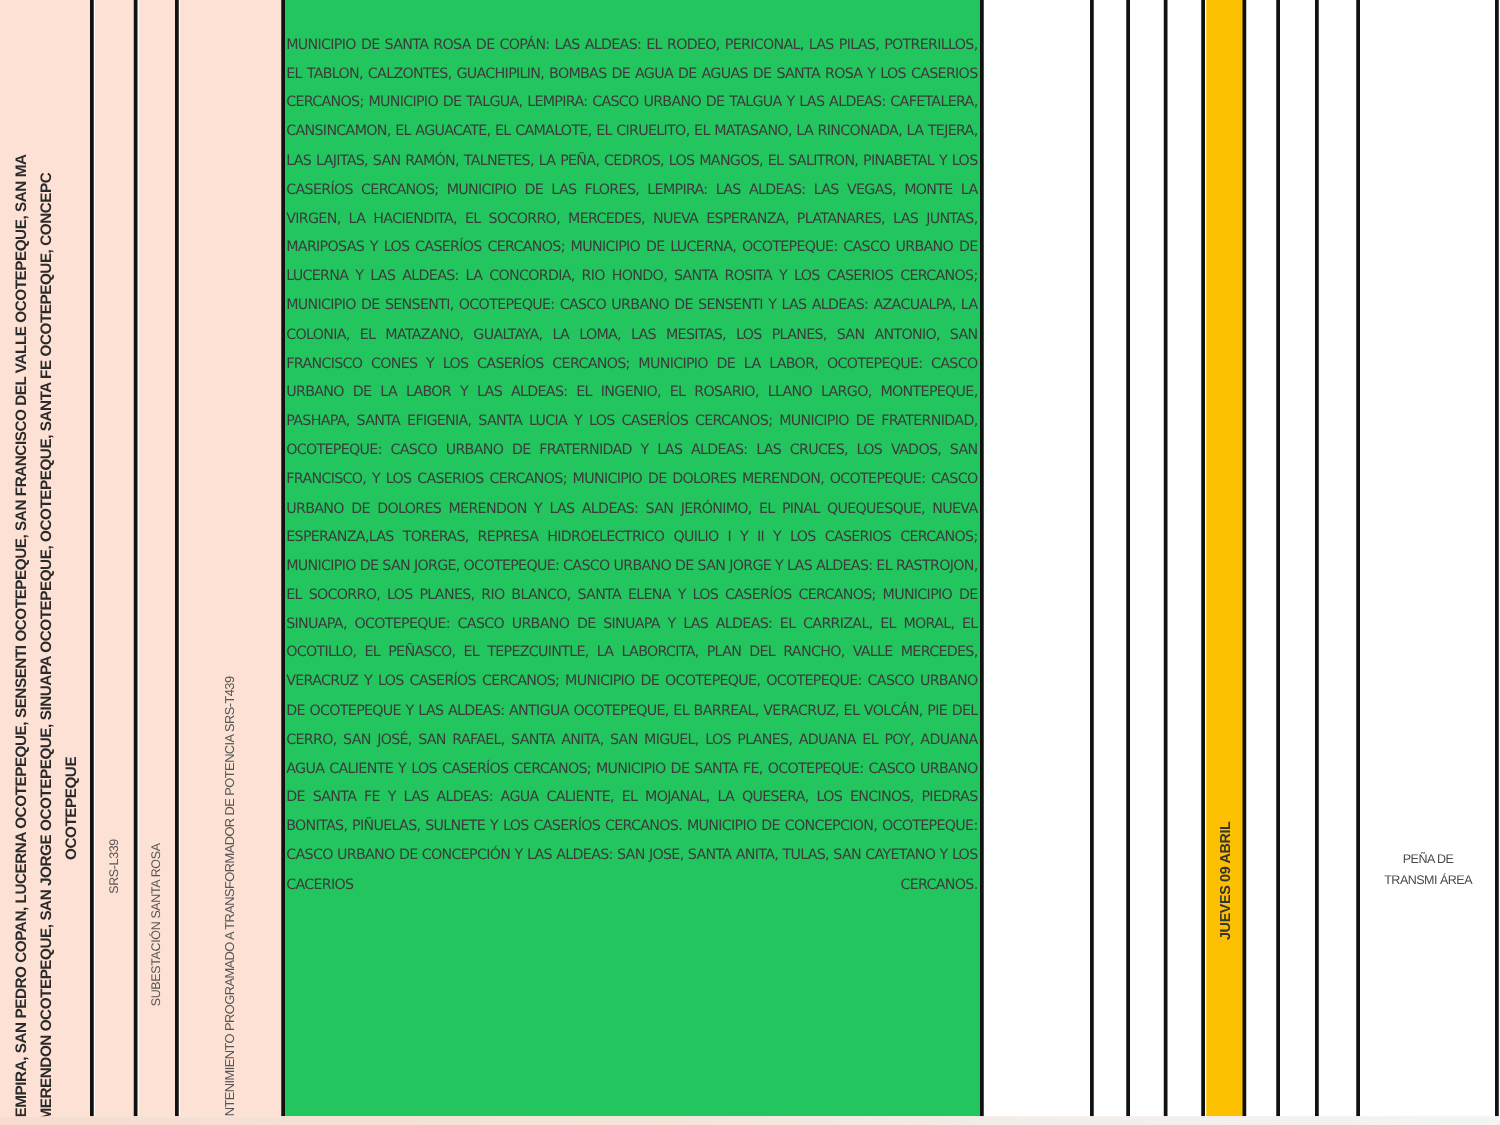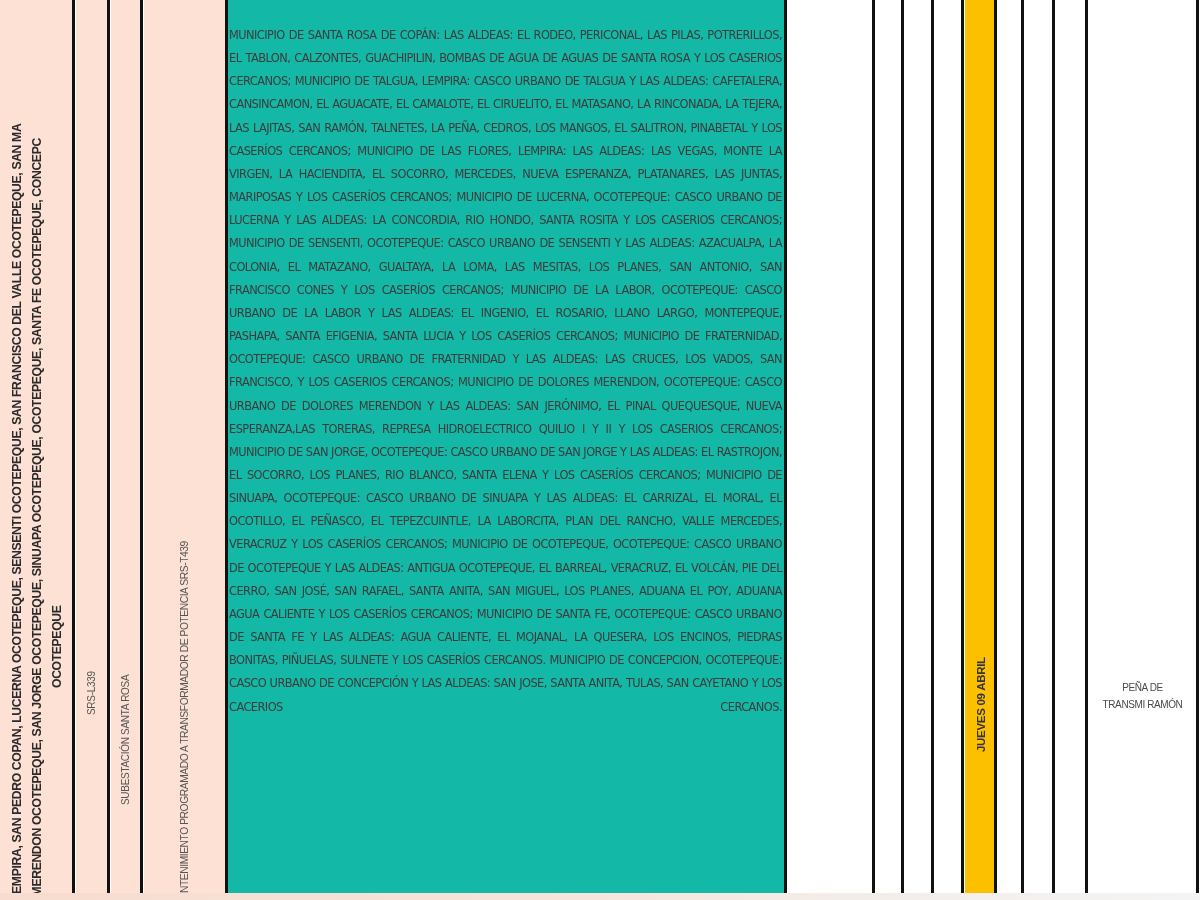--- a/index.html
+++ b/index.html
@@ -73,21 +73,21 @@
   }
   .col2 .vtext span { left: 10px; top: 715px; font-size: 10px; }
   .col3 .vtext span { left: 9px; top: 805px; font-size: 10px; }
   .col4 .vtext span { left: 35px; top: 893px; font-size: 10.3px; letter-spacing: -0.45px; }
 
   
   .maincell {
     position: absolute;
     left: 228px; top: 0;
     width: 556px; height: 893px;
-    background: #14b8a6;
+    background: #22c55e;
     box-sizing: border-box;
     padding: 24px 2px 0 1px;
   }
   .maintext {
     font-family: "DejaVu Sans", sans-serif;
     font-size: 11.4px;
     line-height: 23.15px;
     color: #3c3c3c;
     text-align: justify;
     text-align-last: justify;
@@ -190,19 +190,19 @@
   <div class="col" style="left:997px;width:24px"></div>
   <div class="vline" style="left:1021px"></div>
   <div class="col" style="left:1024px;width:28px"></div>
   <div class="vline" style="left:1052px"></div>
   <div class="col" style="left:1055px;width:30px"></div>
   <div class="vline" style="left:1085px"></div>
 
   <div class="areacell">
     <div class="areatext">
       <div>PEÑA DE</div>
-      <div>TRANSMI RAMÓN</div>
+      <div>TRANSMI ÁREA</div>
     </div>
   </div>
   <div class="vline" style="left:1196px"></div>
 
   <div class="bottomstrip"></div>
 </div>
 
 </body></html>

